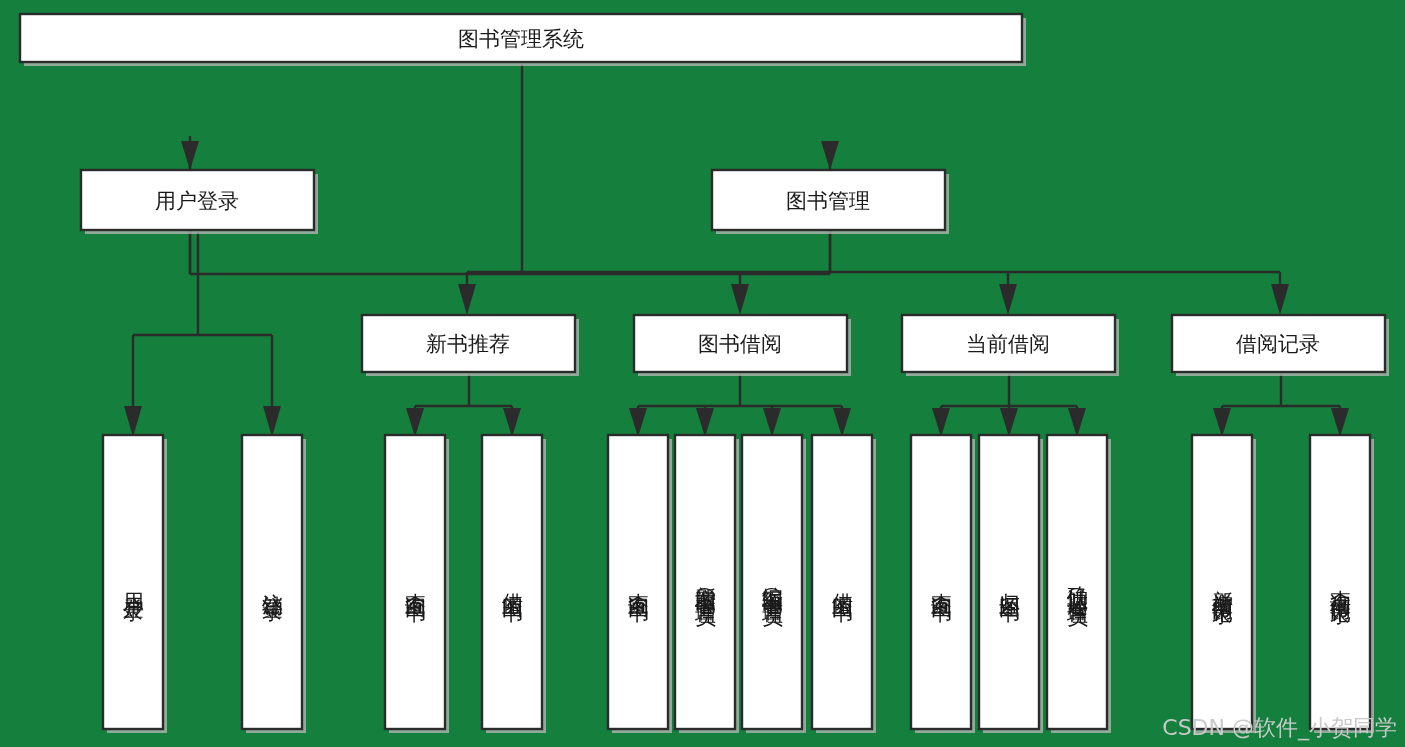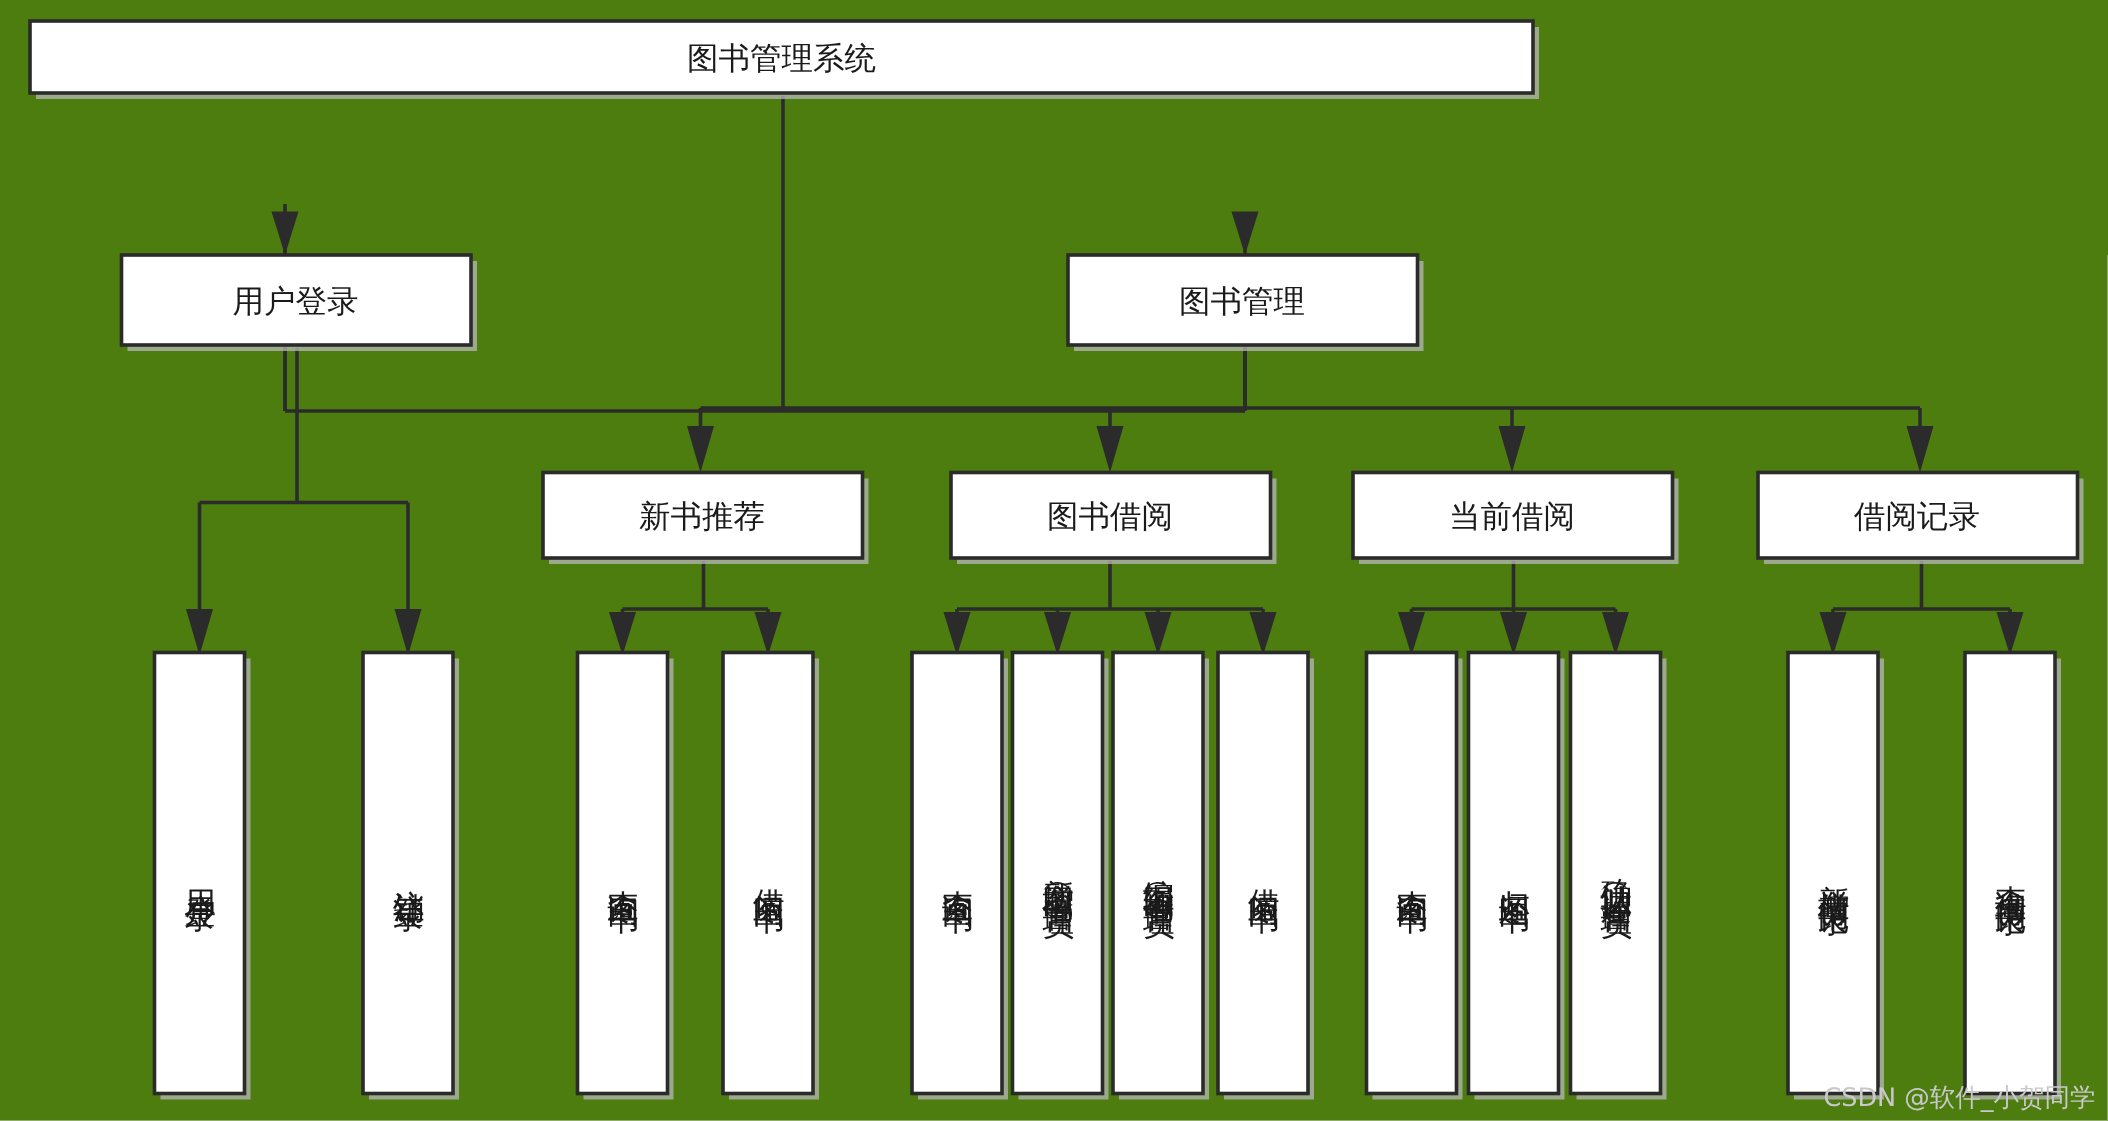--- a/index.html
+++ b/index.html
@@ -10,21 +10,21 @@
   body {
     width: 1405px;
     height: 747px;
     font-family: "DejaVu Sans", "Liberation Sans", sans-serif;
     overflow: hidden;
   }
   #diagram-root {
     position: relative;
     width: 1405px;
     height: 747px;
-    background: #4d7c0f;
+    background: #15803d;
   }
   svg.diagram {
     position: absolute;
     left: 0;
     top: 0;
     width: 1405px;
     height: 747px;
     display: block;
   }
   .node-box {
@@ -70,21 +70,21 @@
     color: #1a1a1a;
     letter-spacing: 3px;
     white-space: nowrap;
     text-align: center;
   }
   .watermark {
     position: absolute;
     right: 8px;
     bottom: 4px;
     font-family: "DejaVu Sans", "Liberation Sans", sans-serif;
-    font-size: 17px;
+    font-size: 22px;
     color: #c9c9c9;
     white-space: nowrap;
     pointer-events: none;
   }
 </style>
 </head>
 <body>
 
 <div id="diagram-root">
 

